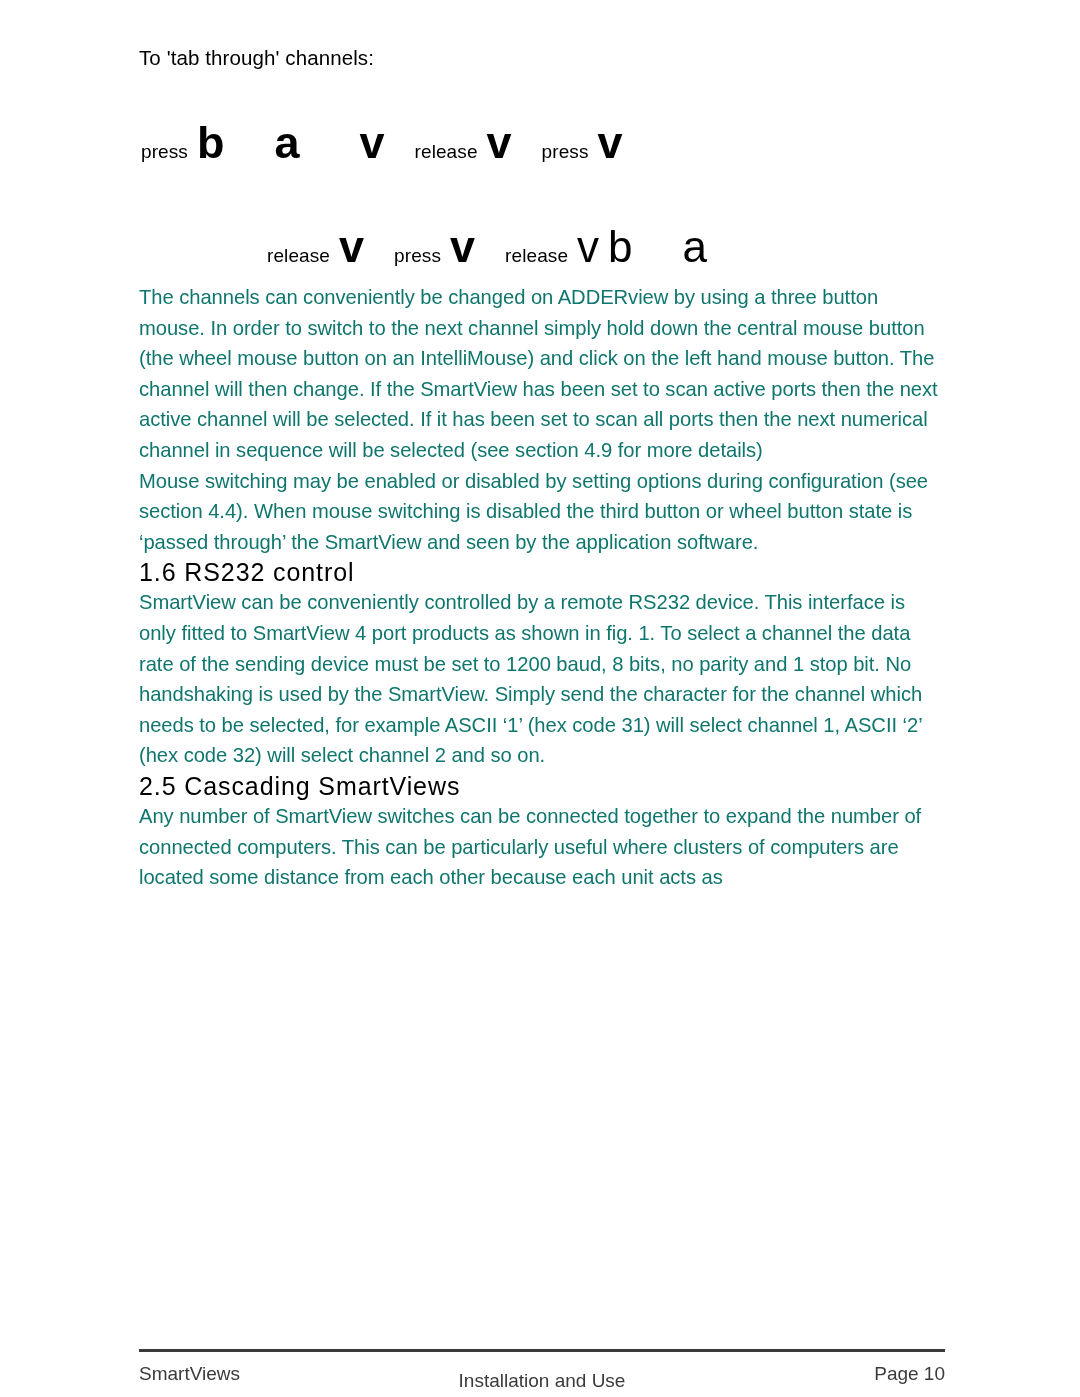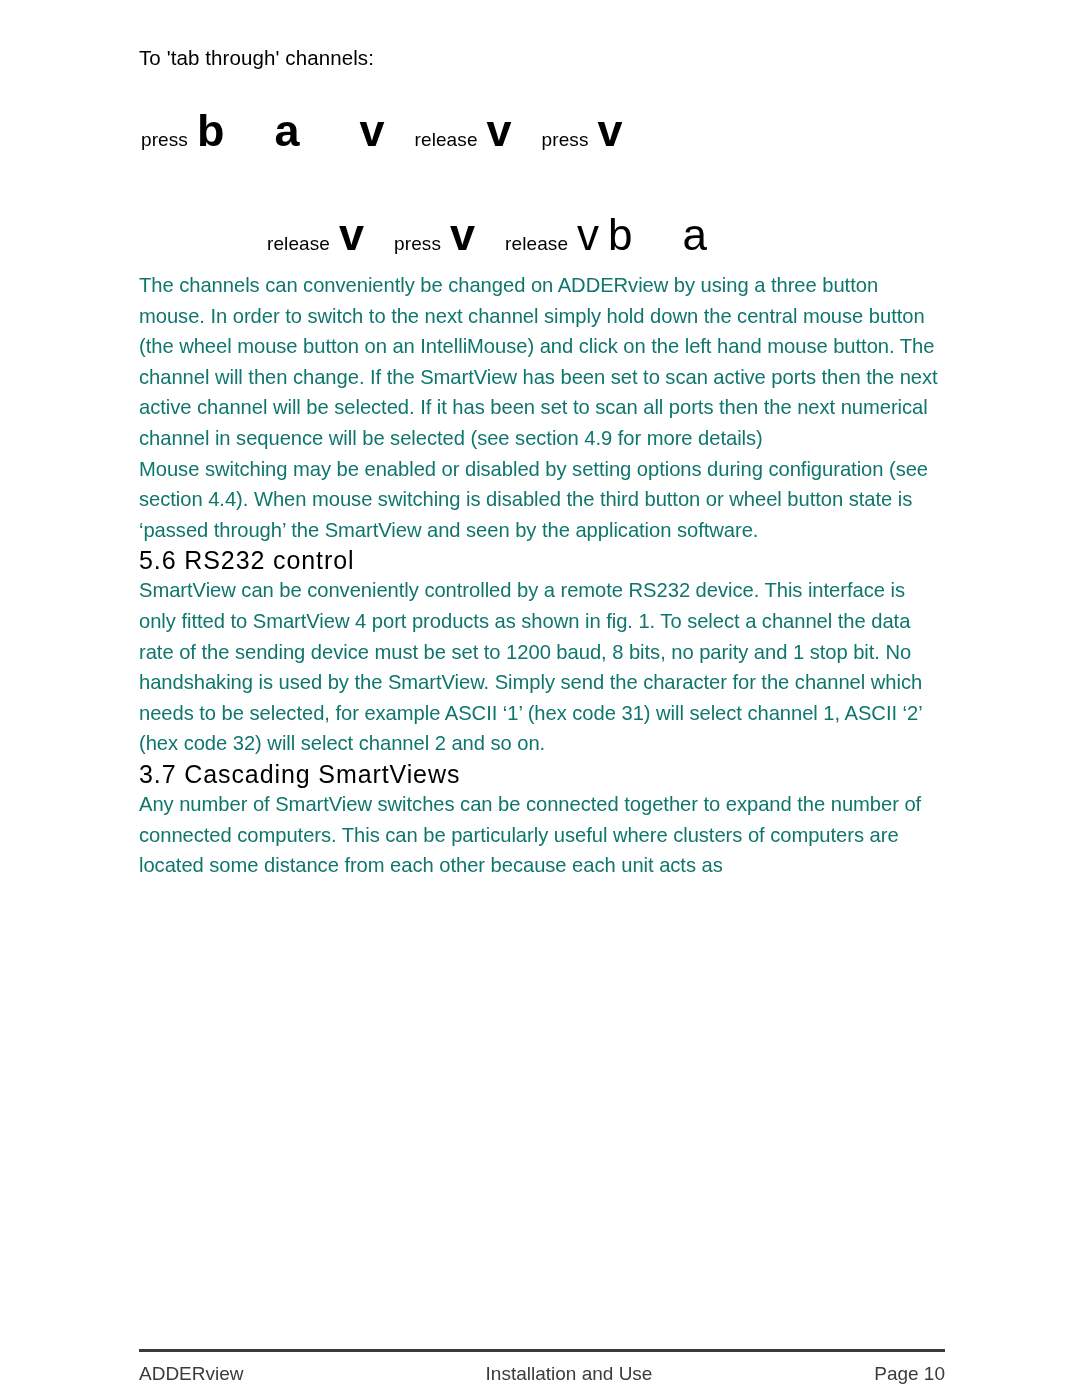--- a/index.html
+++ b/index.html
@@ -35,21 +35,21 @@
   
   .intro-line {
     font-size: 20.5px;
     line-height: 28px;
     letter-spacing: 0.1px;
     color: #000;
   }
 
   
   .key-seq {
-    margin-top: 36px;
+    margin-top: 48px;
   }
   .key-row {
     display: flex;
     align-items: baseline;
     white-space: nowrap;
     height: 58px;
   }
   .key-row.row-1 {
     padding-left: 2px;
   }
@@ -121,21 +121,21 @@
   }
   .footer-row {
     position: relative;
     margin-top: 9px;
     height: 26px;
     font-size: 19px;
     line-height: 26px;
     color: #3b3b3b;
   }
   .footer-left   { position: absolute; left: 0; top: 0; }
-  .footer-center { position: absolute; left: 50%; top: 0; transform: translateX(-50%); margin-left: 27px; }
+  .footer-center { position: absolute; left: 50%; top: 7px; transform: translateX(-50%); }
   .footer-right  { position: absolute; right: 0; top: 0; }
 </style>
 </head>
 <body>
 
 <div class="page">
 
   <div class="content">
 
     <div class="intro-line">To 'tab through' channels:</div>
@@ -178,32 +178,32 @@
         <span class="kv-key light">a</span>
       </div>
 
     </div>
 
 
     <p class="body-par p-gap-first">The channels can conveniently be changed on ADDERview by using a three button mouse. In order to switch to the next channel simply hold down the central mouse button (the wheel mouse button on an IntelliMouse) and click on the left hand mouse button. The channel will then change. If the SmartView has been set to scan active ports then the next active channel will be selected. If it has been set to scan all ports then the next numerical channel in sequence will be selected (see section 4.9 for more details)</p>
 
     <p class="body-par p-gap">Mouse switching may be enabled or disabled by setting options during configuration (see section 4.4). When mouse switching is disabled the third button or wheel button state is ‘passed through’ the SmartView and seen by the application software.</p>
 
-    <h2 class="section-heading h-36">5.6 RS232 control</h2>
+    <h2 class="section-heading h-36">1.6 RS232 control</h2>
 
     <p class="body-par p-gap-first">SmartView can be conveniently controlled by a remote RS232 device. This interface is only fitted to SmartView 4 port products as shown in fig. 1. To select a channel the data rate of the sending device must be set to 1200 baud, 8 bits, no parity and 1 stop bit. No handshaking is used by the SmartView. Simply send the character for the channel which needs to be selected, for example ASCII ‘1’ (hex code 31) will select channel 1, ASCII ‘2’ (hex code 32) will select channel 2 and so on.</p>
 
-    <h2 class="section-heading h-37">3.7 Cascading SmartViews</h2>
+    <h2 class="section-heading h-37">2.5 Cascading SmartViews</h2>
 
     <p class="body-par p-gap-first">Any number of SmartView switches can be connected together to expand the number of connected computers. This can be particularly useful where clusters of computers are located some distance from each other because each unit acts as</p>
 
   </div>
 
   <div class="footer">
     <div class="footer-rule"></div>
     <div class="footer-row">
-      <span class="footer-left">ADDERview</span>
+      <span class="footer-left">SmartViews</span>
       <span class="footer-center">Installation and Use</span>
       <span class="footer-right">Page 10</span>
     </div>
   </div>
 
 </div>
 
 </body></html>

